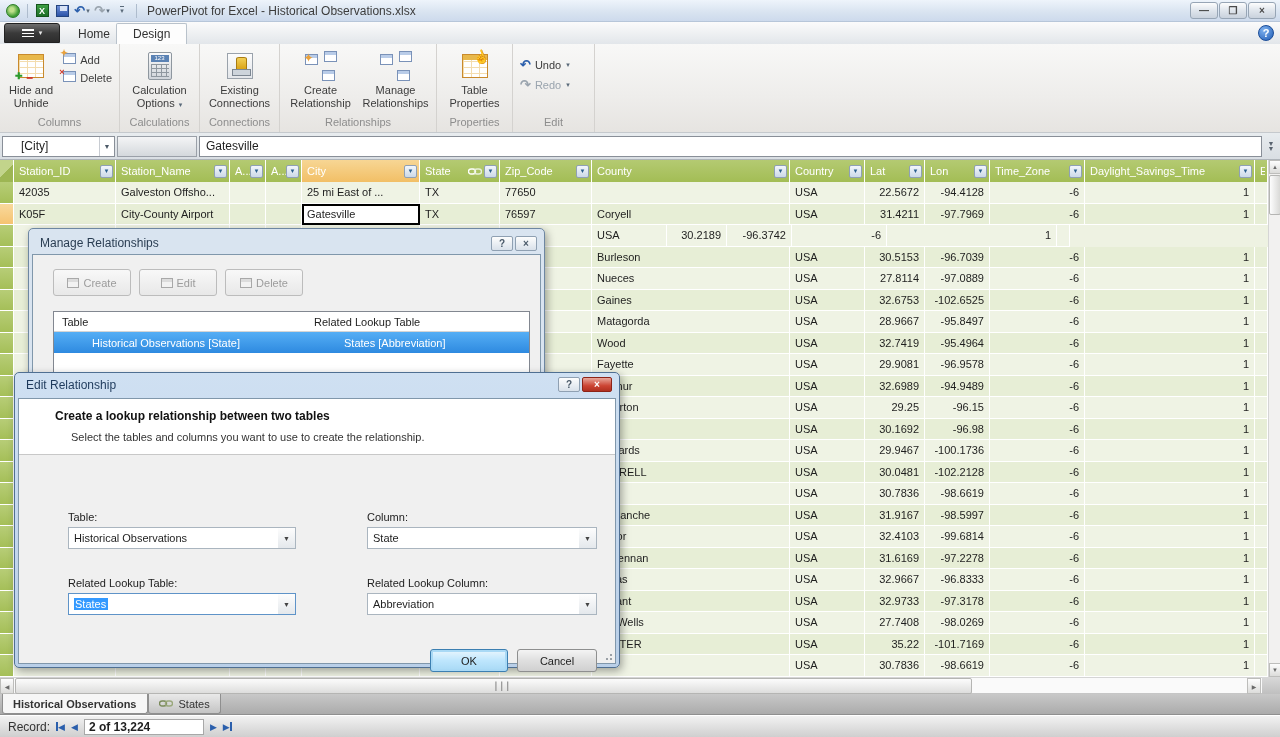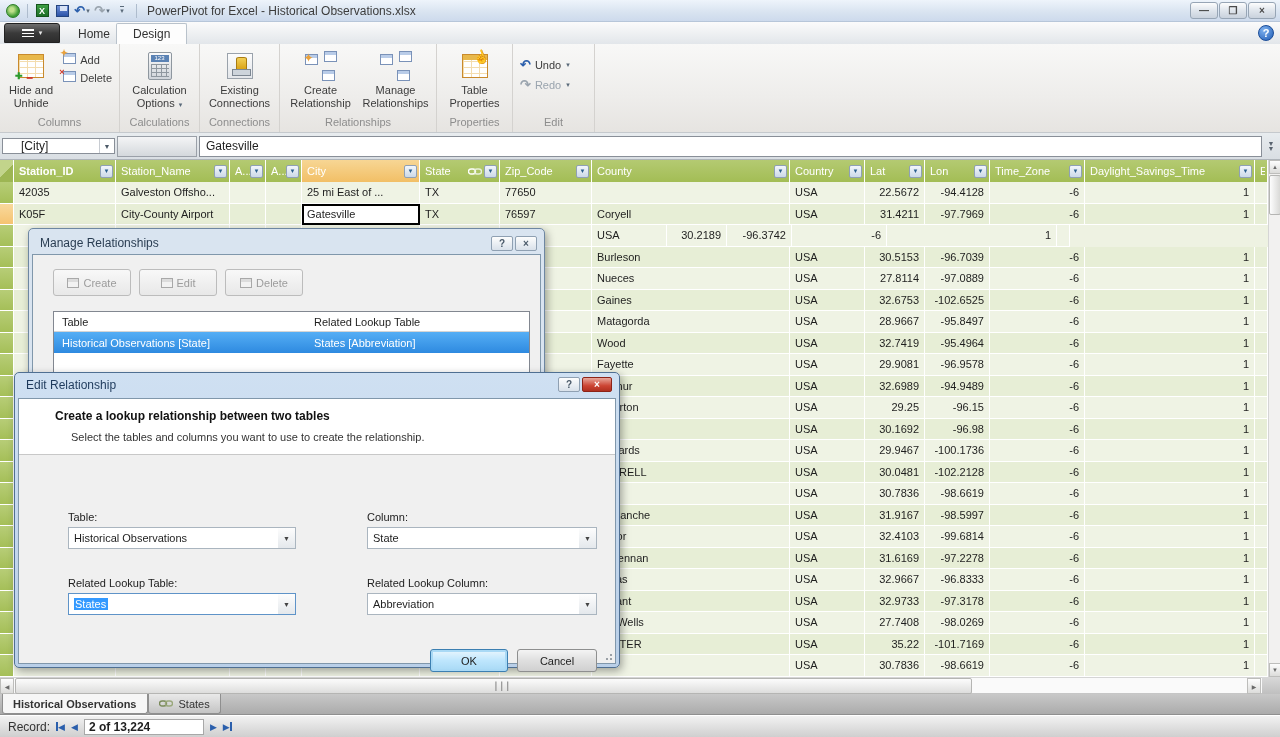--- a/index.html
+++ b/index.html
@@ -65,21 +65,21 @@
   .conn-ico::after { content:""; position:absolute; left:4px; bottom:2px; width:17px; height:5px; border:1px solid #7d8792; background:#cdd4db; }
   .rel-ico { position:relative; width:32px; height:30px; }
   .rel-ico .mini-tbl:nth-child(1){ position:absolute; left:0; top:3px; }
   .rel-ico .mini-tbl:nth-child(2){ position:absolute; right:0; top:0px; }
   .rel-ico .mini-tbl:nth-child(3){ position:absolute; right:2px; bottom:0px; }
   .spark { position:absolute; left:-2px; top:-4px; color:#e9a13b; font-size:12px; }
   .hand { position:absolute; right:-3px; top:-5px; color:#3f9c35; font-size:13px; transform:rotate(-20deg); }
 
   
   #fbar { left:0; top:133px; width:1280px; height:27px; background:linear-gradient(#e8ecef,#d9dee3); border-bottom:1px solid #aeb4ba; display:flex; align-items:center; }
-  #namebox { width:113px; height:16px; margin-left:2px; background:#fff; border:1px solid #898f98; display:flex; align-items:center; }
+  #namebox { width:113px; height:21px; margin-left:2px; background:#fff; border:1px solid #898f98; display:flex; align-items:center; }
   #namebox span.val { flex:1; padding-left:18px; font-size:12px; }
   #namebox .dd { width:15px; height:100%; display:flex; align-items:center; justify-content:center; font-size:7px; color:#4c5a68; border-left:1px solid #c8ccd2; }
   #fspacer { width:80px; height:21px; background:linear-gradient(#f4f5f6,#d4d8dc); border:1px solid #9aa0a8; margin-left:2px; }
   #finput { flex:1; height:21px; margin-left:2px; background:#fff; border:1px solid #898f98; display:flex; align-items:center; padding-left:6px; font-size:12px; }
   #fexpand { width:16px; height:21px; margin:0 1px; display:flex; flex-direction:column; align-items:center; justify-content:center; color:#5a6470; font-size:7px; line-height:5px; }
 
   
   #grid { left:0; top:160px; width:1268px; height:517px; background:#eef2e2; overflow:hidden; }
   #ghead { display:flex; height:22px; }
   .hcell { height:22px; background:linear-gradient(#b4ca72,#a3bd55); color:#fff; font-size:11px;
@@ -139,21 +139,21 @@
 
   
   .mbtnrow { position:absolute; left:20px; top:14px; display:flex; gap:8px; }
   .mbtn { width:78px; height:27px; border:1px solid #bcbcbc; border-radius:3px; background:linear-gradient(#f8f8f8,#e8e8e8);
       color:#9c9c9c; font-size:11px; display:flex; align-items:center; justify-content:center; gap:4px; }
   .gray-tbl { width:12px; height:10px; border:1px solid #a8a8a8; background:linear-gradient(#dcdcdc 3px,#f2f2f2 3px); display:inline-block; }
   #mlist { position:absolute; left:20px; top:56px; width:477px; height:150px; background:#fff; border:1px solid #828790; }
   #mlist .lhead { display:flex; height:20px; border-bottom:1px solid #d5d5d5; font-size:11px; align-items:center; }
   #mlist .lhead div { padding-left:8px; }
   #mlist .lrow { display:flex; height:21px; align-items:center; font-size:11px; }
-  #mlist .lrow.sel { background:linear-gradient(#55aef5,#2e8ae0); color:#fff; }
+  #mlist .lrow.sel { background:linear-gradient(#55aef5,#2e8ae0); color:#fff;padding-left:30px; }
   #mlist .lrow div { padding-left:8px; overflow:hidden; white-space:nowrap; }
   .lcol1 { width:252px; flex:none; }
   .lcol2 { flex:1; }
 
   
   #ewhite { position:absolute; left:0; top:0; width:100%; height:56px; background:#fff; border-bottom:1px solid #c8c8c8; }
   #eheading { position:absolute; left:36px; top:10px; font-size:12px; font-weight:bold; color:#111; }
   #esub { position:absolute; left:52px; top:32px; font-size:11px; color:#333; }
   .flabel { position:absolute; font-size:11px; color:#222; }
   .combo { position:absolute; height:22px; background:#fff; border:1px solid #aab5bf; display:flex; align-items:center; }
@@ -330,21 +330,21 @@
   <div id="finput">Gatesville</div>
   <div id="fexpand">
       <span>▼</span>
       <span>▼</span>
     </div>
 </div>
 
 <div class="abs" id="grid">
   <div id="ghead">
     <div class="hcell corner" style="width:14px"></div>
-  <div class="hcell" style="width: 102px; font-weight: bold;">
+  <div class="hcell" style="width: 102px;">
         <span class="hlabel">Station_ID</span>
         <span class="fbtn">▼</span>
       </div>
       <div class="hcell" style="width: 114px;">
         <span class="hlabel">Station_Name</span>
         <span class="fbtn">▼</span>
       </div>
       <div class="hcell" style="width: 36px;">
         <span class="hlabel">A...</span>
         <span class="fbtn">▼</span>

